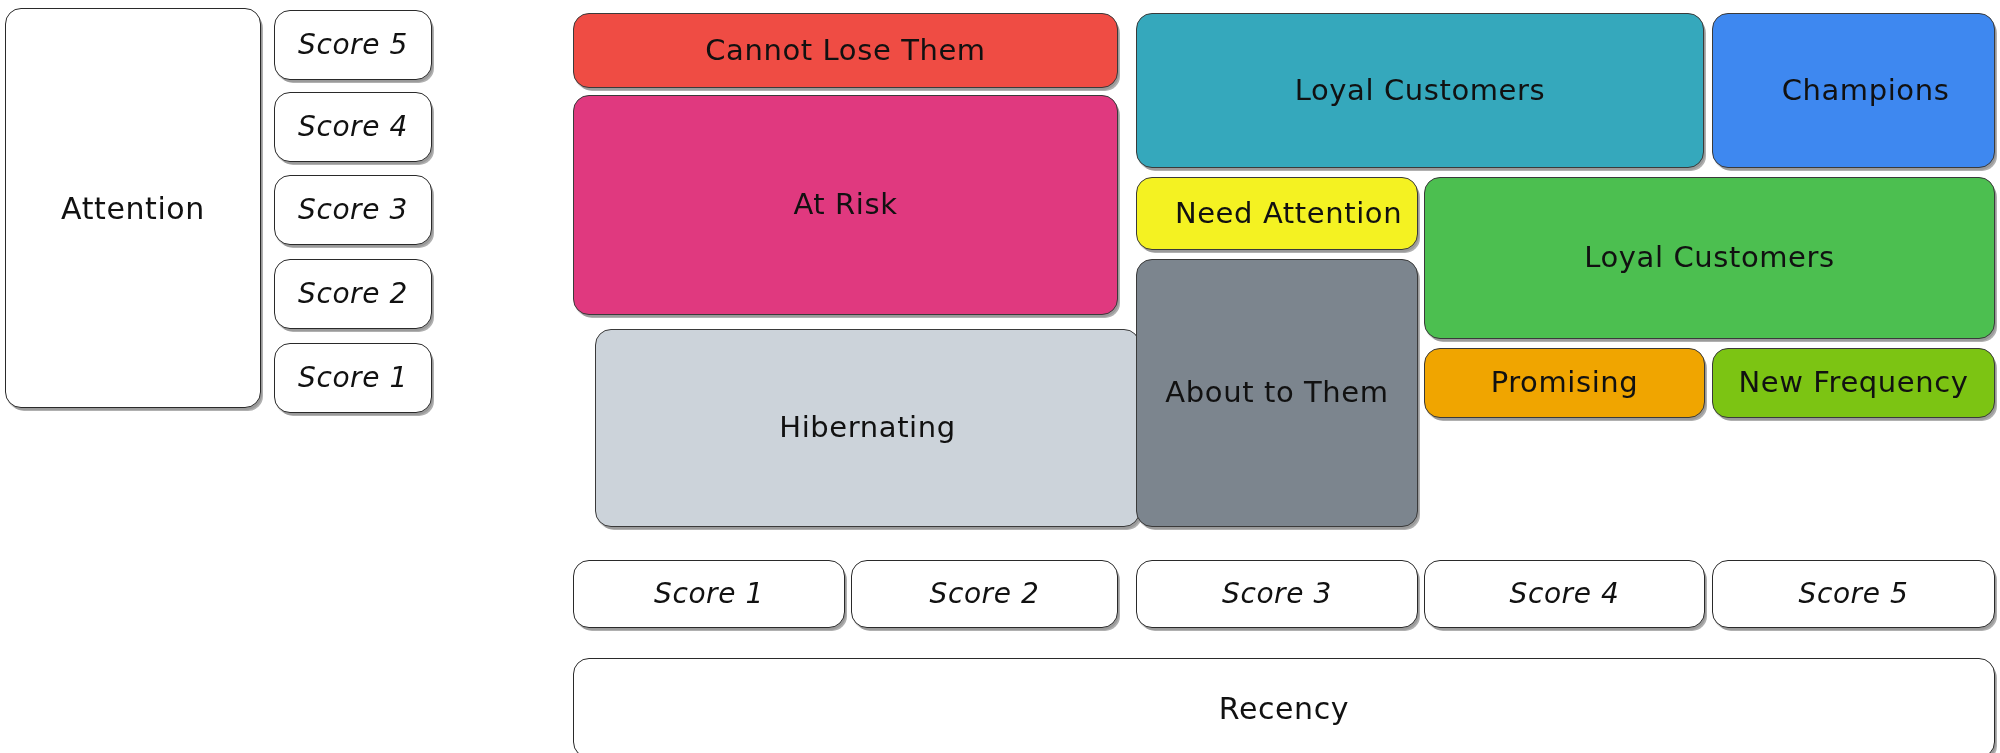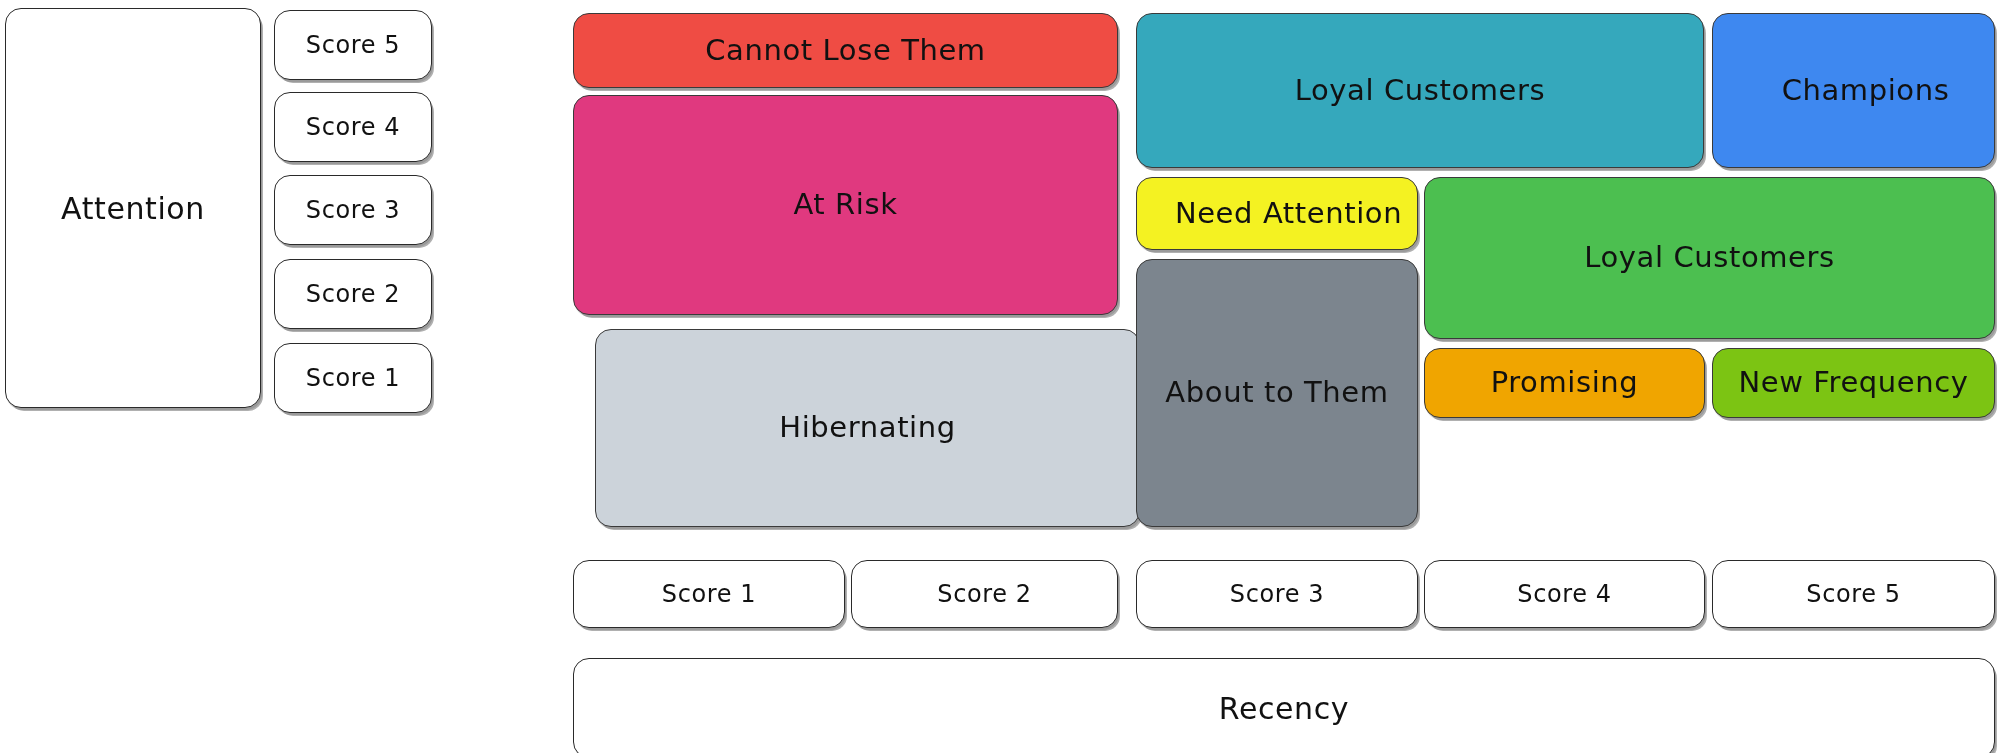--- a/index.html
+++ b/index.html
@@ -29,21 +29,21 @@
     line-height:1.1;
     padding:2px 8px;
   }
   .box.plain{background:#ffffff;border-color:#2a2a2a;}
   .box.filled{border-color:#3a3a3a;}
   .box .lbl{display:block;width:100%;}
 
   
   .seg{font-size:29px;}
   .axis-title{font-size:30px;}
-  .score{font-size:24px;}
+  .score{font-size:28px;font-style:italic;}
 </style>
 </head>
 <body>
 
 <div id="canvas">
 
   <div class="box plain axis-title" style="left:5px;top:8px;width:256px;height:400px;">
     <span class="lbl">Attention</span>
   </div>
 

